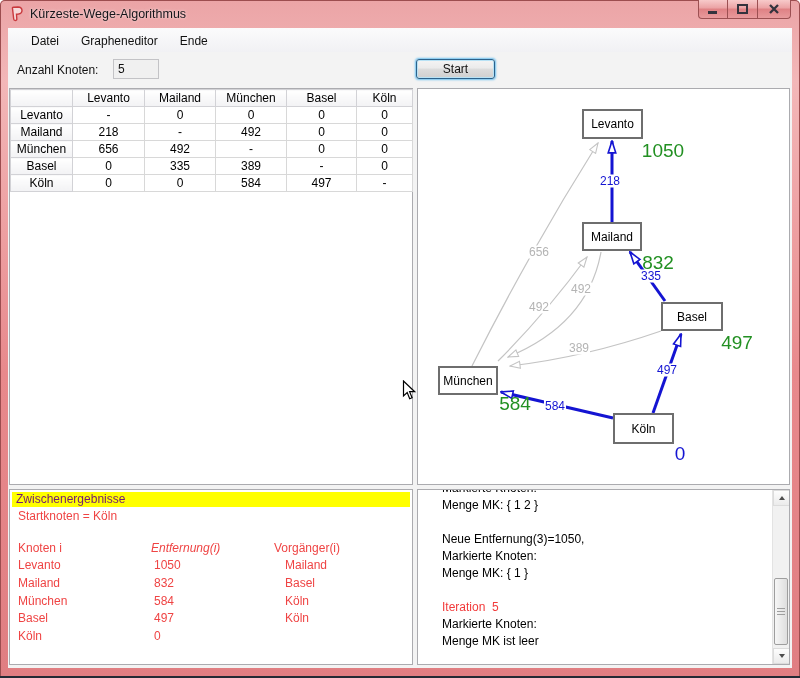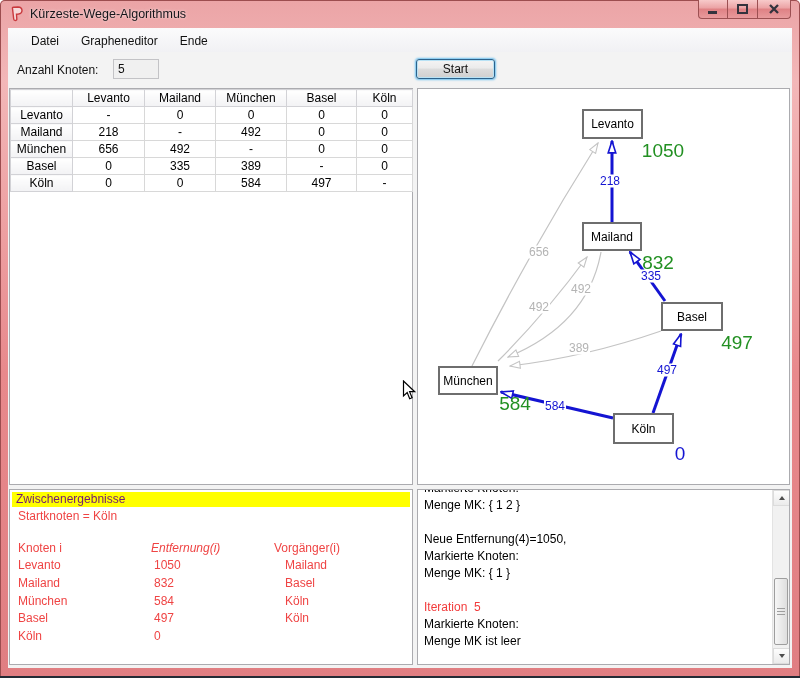--- a/index.html
+++ b/index.html
@@ -69,21 +69,21 @@
     background:#fff; padding:0 1px; line-height:13px; white-space:nowrap; }
   .dlabel { position:absolute; transform:translate(-50%,-50%); font-size:19px;
     white-space:nowrap; }
 
   
   .results-header { position:absolute; left:2px; top:2px; right:2px; height:15px;
     background:#ffff00; color:#701a75; font-size:12px; line-height:15px; padding-left:4px; }
   .results-text { position:absolute; font-size:12px; color:#ef4444; white-space:pre; }
 
   
-  .log-lines { position:absolute; left:6px; top:-10px; right:22px; }
+  .log-lines { position:absolute; left:24px; top:-10px; right:22px; }
   .log-line { height:17px; line-height:17px; font-size:12px; color:#000; white-space:pre; }
   .log-line.red { color:#f23b3b; }
 
   .scrollbar { position:absolute; top:0; right:0; width:17px; height:174px;
     background:#f1f1f1; border-left:1px solid #e3e3e3; }
   .sb-btn { position:absolute; left:0; width:17px; height:16px;
     background:linear-gradient(180deg,#fdfdfd,#ebebeb); border:1px solid #dcdcdc; }
   .sb-btn.up { top:0; } .sb-btn.down { bottom:0; }
   .sb-btn::after { content:""; position:absolute; left:50%; top:50%;
     transform:translate(-50%,-50%); border-left:3.5px solid transparent;
@@ -267,21 +267,21 @@
       <div class="results-text" style="left: 8px; top: 139px;">Köln</div>
       <div class="results-text" style="left: 144px; top: 139px;">0</div>
     </div>
 </div>
 
 <div id="log-panel" class="panel">
   <div class="log-lines">
       <div class="log-line">Markierte Knoten:</div>
       <div class="log-line">Menge MK: { 1 2 }</div>
       <div class="log-line"> </div>
-      <div class="log-line">Neue Entfernung(4)=1050,</div>
+      <div class="log-line">Neue Entfernung(3)=1050,</div>
       <div class="log-line">Markierte Knoten:</div>
       <div class="log-line">Menge MK: { 1 }</div>
       <div class="log-line"> </div>
       <div class="log-line red">Iteration  5</div>
       <div class="log-line">Markierte Knoten:</div>
       <div class="log-line">Menge MK ist leer</div>
     </div>
   <div class="scrollbar">
     <div class="sb-btn up"></div>
     <div class="sb-thumb"></div>

